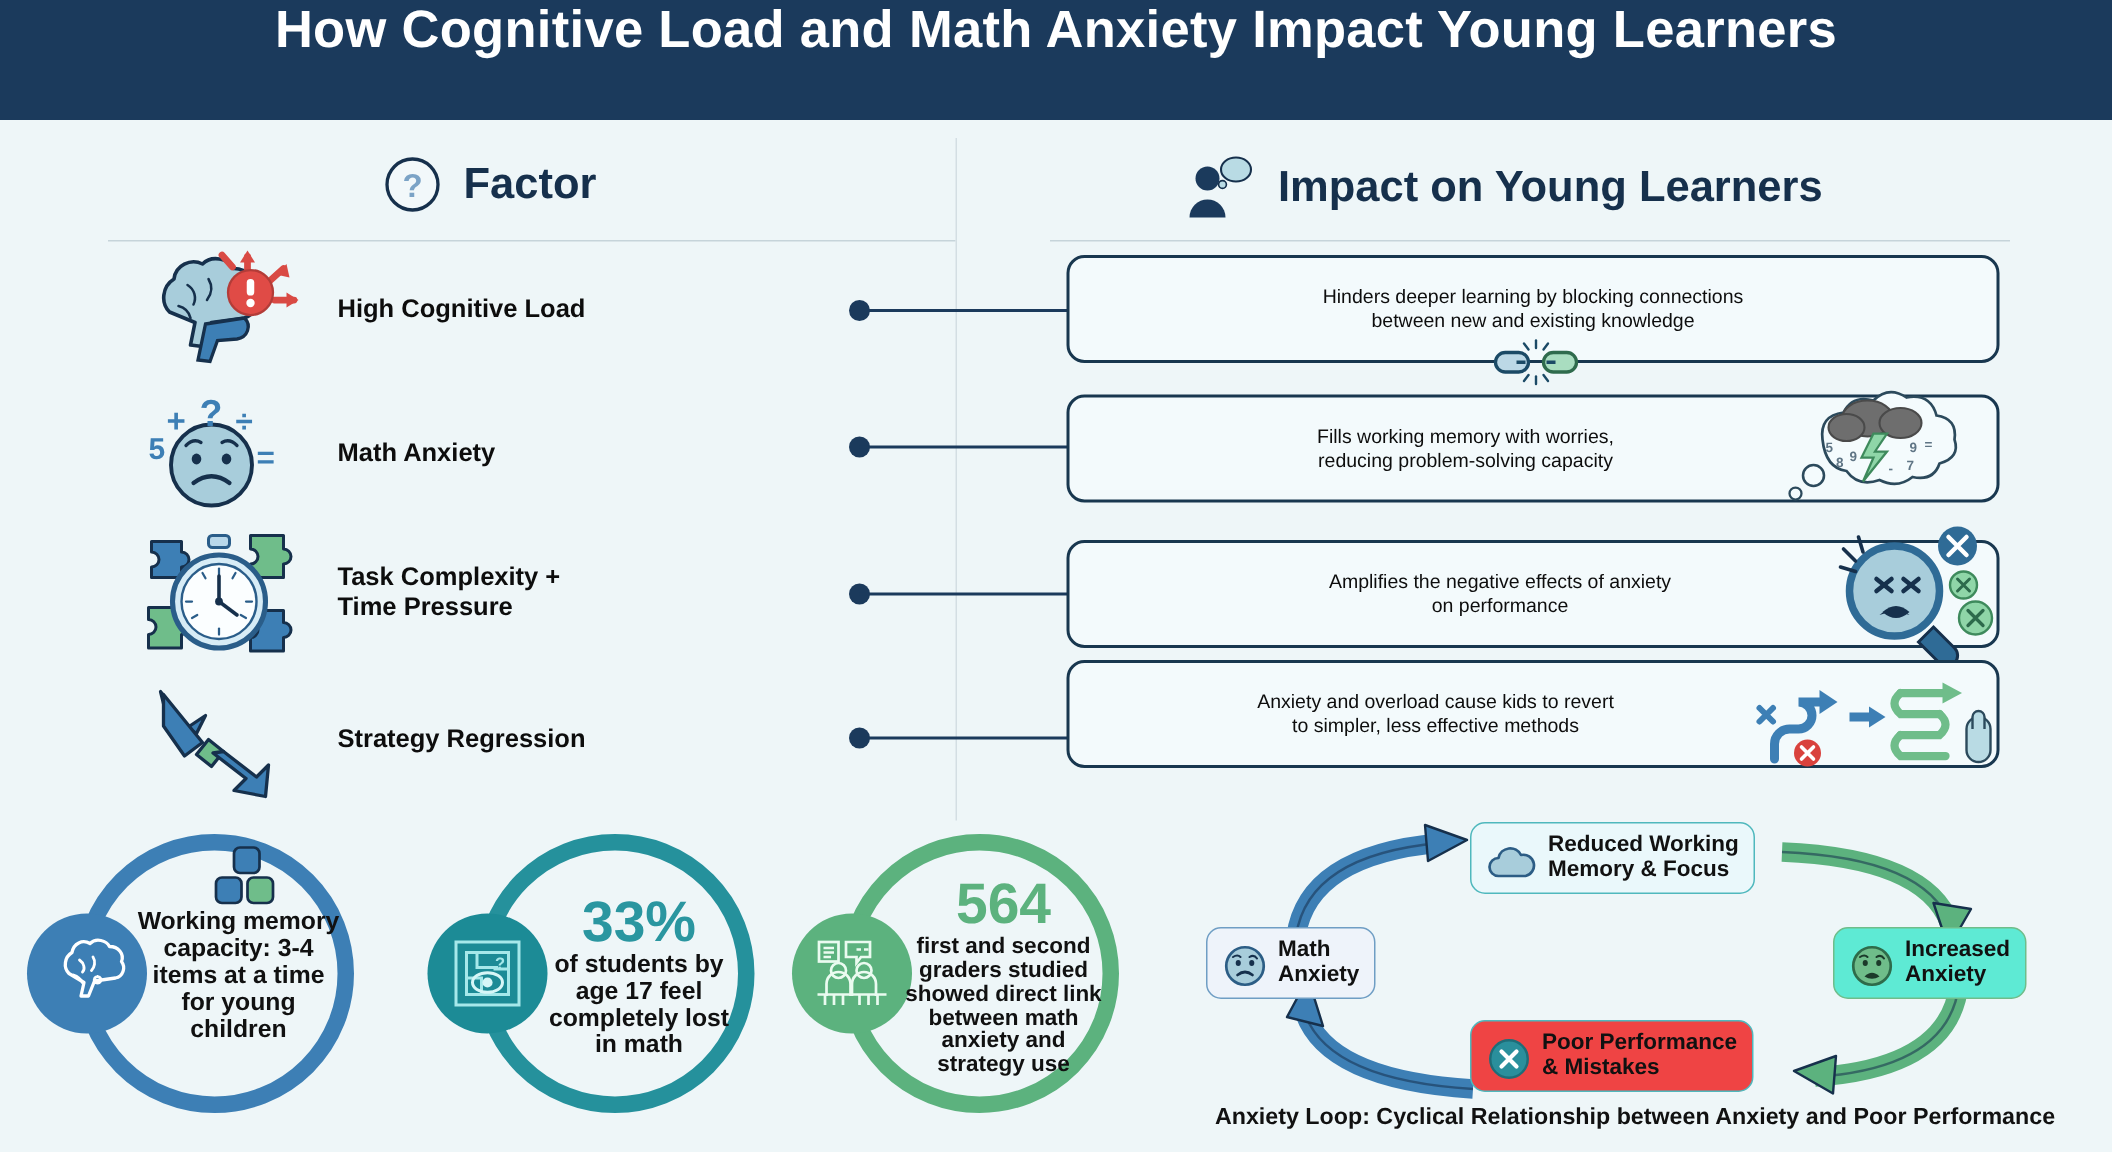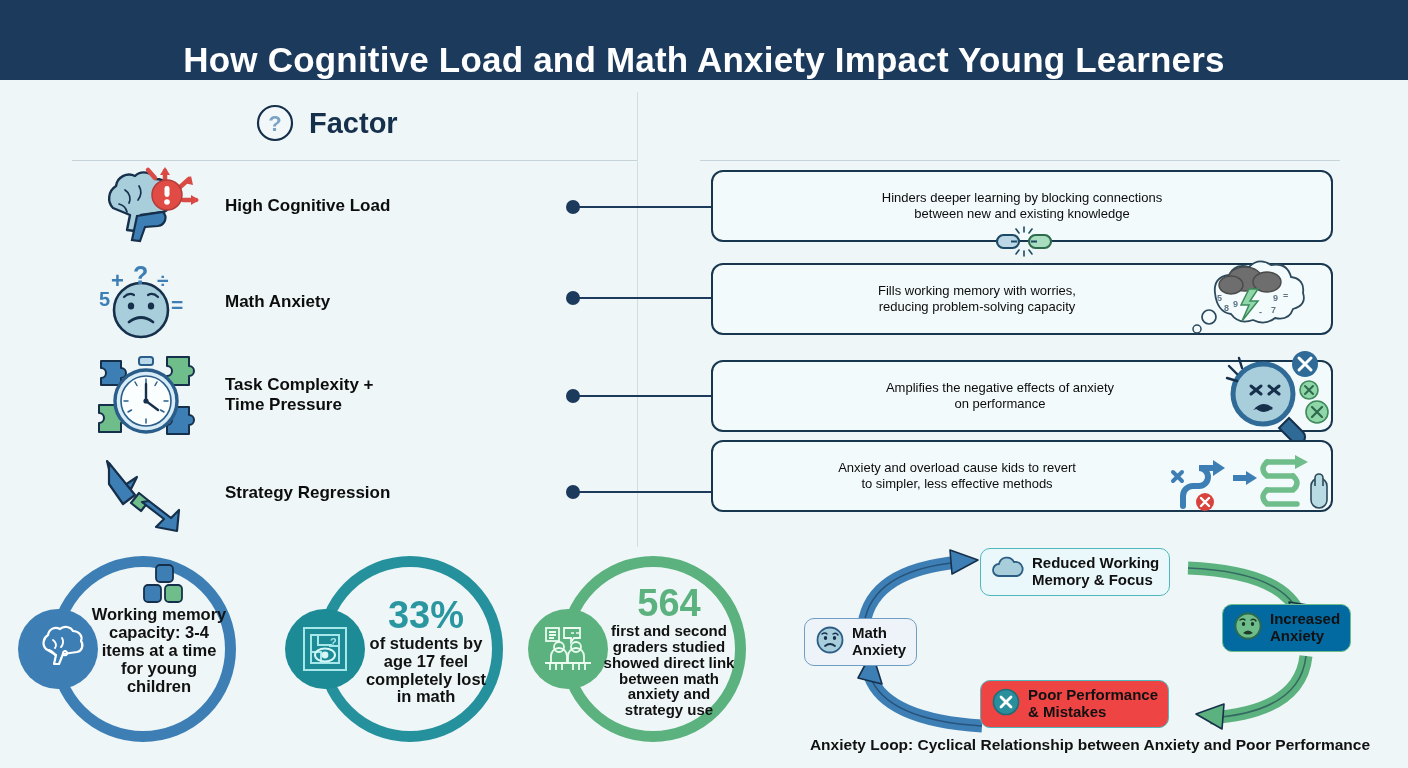--- a/index.html
+++ b/index.html
@@ -7,21 +7,21 @@
     width: 1408px; height: 768px;
     background: #eef6f8;
     font-family: "Liberation Sans", sans-serif;
     overflow: hidden;
   }
   #page { position: relative; width: 1408px; height: 768px; background: #eef6f8; }
 
   
   .header {
     position: absolute; left: 0; top: 0; width: 1408px; height: 80px;
-    background: #1b3a5c; display: flex; align-items: flex-end; justify-content: center;
+    background: #1b3a5c; display: flex; align-items: flex-start; justify-content: center;
   }
   .header h1 {
     color: #ffffff; font-size: 35px; font-weight: 700; letter-spacing: .2px;
     font-family: "Liberation Sans", sans-serif; white-space: nowrap;
   }
 
   
   .colhead { position: absolute; display: flex; align-items: center; gap: 14px; }
   .colhead .ttl { font-size: 29px; font-weight: 700; color: #16304c; white-space: nowrap; }
   #colhead-factor { left: 255px; top: 103px; }
@@ -72,21 +72,21 @@
     text-align: center;
   }
   .stat .bignum { font-size: 38px; font-weight: 700; line-height: 1; margin-bottom: 1px; }
   .stat .sdesc  { font-size: 16.5px; font-weight: 700; color: #111; line-height: 1.08; }
   .stat .sdesc.small { font-size: 15px; line-height: 1.06; }
 
   
   #loop { position: absolute; left: 790px; top: 540px; width: 600px; height: 228px; }
   .node {
     position: absolute; border-radius: 10px; border: 1.8px solid;
-    display: flex; align-items: flex-start; gap: 7px; padding: 6px 10px;
+    display: flex; align-items: flex-end; gap: 7px; padding: 6px 10px;
   }
   .node .nlabel { font-size: 15px; font-weight: 700; color: #111; line-height: 1.12; white-space: pre-line; }
   .loopcap {
     position: absolute; left: 0; top: 196px; width: 600px; text-align: center;
     font-size: 15.5px; font-weight: 700; color: #111;
   }
   svg { display: block; overflow: visible; }
 </style>
 </head>
 <body>
@@ -100,20 +100,31 @@
   <div class="colhead" id="colhead-factor">
     <span>
       <svg width="40" height="40" viewBox="0 0 40 40">
         <circle cx="20" cy="20" r="17" fill="#f2f8fa" stroke="#16304c" stroke-width="2.2"></circle>
         <text x="20" y="28" font-size="22" font-weight="700" fill="#7ba3c6" text-anchor="middle" font-family="Liberation Sans, sans-serif">?</text>
       </svg>
     </span>
     <span class="ttl">Factor</span>
   </div>
 
+  <div class="colhead" id="colhead-impact">
+    <span>
+      <svg width="48" height="44" viewBox="0 0 48 44">
+        <circle cx="15" cy="16" r="8" fill="#1b3a5c"></circle>
+        <path d="M3 42 a12 12 0 0 1 24 0 z" fill="#1b3a5c"></path>
+        <ellipse cx="34" cy="10" rx="10" ry="8" fill="#b9dbe4" stroke="#16304c" stroke-width="1.4"></ellipse>
+        <circle cx="25" cy="20" r="2.6" fill="#b9dbe4" stroke="#16304c" stroke-width="1.1"></circle>
+      </svg>
+    </span>
+    <span class="ttl">Impact on Young Learners</span>
+  </div>
 
   <div class="hr-left"></div>
   <div class="hr-right"></div>
   <div class="vdivide"></div>
 
   <div class="frow" style="top:163px">
     <div class="ficon">
       <svg width="108" height="84" viewBox="0 0 108 84">
         <path d="M18 44 c-6-6-5-17 3-22 c1-9 11-14 19-10 c6-6 17-4 21 3 c9 0 15 8 13 16 c4 6 1 15-6 17 l-22 3 l-6 16 l-8-1 l3-15 z" fill="#a8cddb" stroke="#16304c" stroke-width="2.4" stroke-linejoin="round"></path>
         <path d="M42 52 l26-4 c5 5 2 13-5 14 l-13 1 l-5 14 l-8-1 z" fill="#3d7fb5" stroke="#16304c" stroke-width="2.2"></path>
@@ -422,21 +433,21 @@
     <div class="node" style="left:190px; top:8px; border-color:#4fb8bd; background:#eaf8fb">
       <span>
         <svg width="34" height="26" viewBox="0 0 34 26">
           <path d="M8 21 a6 6 0 0 1 0-12 a8 8 0 0 1 15-2 a6 6 0 0 1 3 14 z" fill="#a8cddb" stroke="#2c5d85" stroke-width="1.8" stroke-linejoin="round"></path>
         </svg>
       </span>
       <span class="nlabel">Reduced Working
 Memory &amp; Focus</span>
     </div>
 
-    <div class="node" style="left:432px; top:64px; border-color:#6fbd8a; background:#0369a1">
+    <div class="node" style="left:432px; top:78px; border-color:#6fbd8a; background:#5eead4">
       <span>
         <svg width="30" height="30" viewBox="0 0 30 30">
           <circle cx="15" cy="15" r="12.5" fill="#6fbd8a" stroke="#2e6b4a" stroke-width="1.8"></circle>
           <ellipse cx="10.5" cy="13" rx="1.7" ry="2" fill="#1b3a2a"></ellipse>
           <ellipse cx="19.5" cy="13" rx="1.7" ry="2" fill="#1b3a2a"></ellipse>
           <path d="M10 22 q5-5 10 0 q-5 3-10 0" fill="#1b3a2a"></path>
           <path d="M7 9 q3-2 5 0 M18 9 q3-2 5 1" fill="none" stroke="#1b3a2a" stroke-width="1.4" stroke-linecap="round"></path>
         </svg>
       </span>
       <span class="nlabel">Increased

